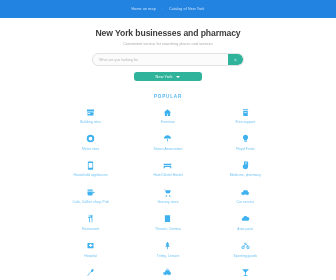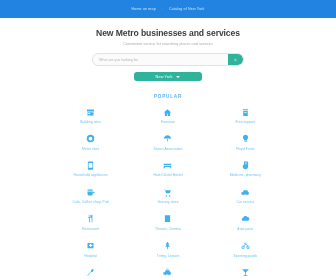--- a/index.html
+++ b/index.html
@@ -96,21 +96,21 @@
 
 <div class="page">
 
   <div class="topbar">
     <a href="#">Home on map</a>
     <span class="sep">·</span>
     <a href="#">Catalog of New York</a>
   </div>
 
   <div class="hero">
-    <h1>New Metro businesses and services</h1>
+    <h1>New York businesses and pharmacy</h1>
     <div class="sub">Convenient service for searching places and services</div>
 
     <div class="searchwrap">
       <input type="text" placeholder="What are you looking for" style="">
       <button class="searchbtn">
         <svg width="6" height="6" viewBox="0 0 24 24" fill="none" stroke="#ffffff" stroke-width="3">
           <circle cx="10" cy="10" r="7"></circle>
           <line x1="15" y1="15" x2="22" y2="22" stroke-linecap="round"></line>
         </svg>
       </button>

